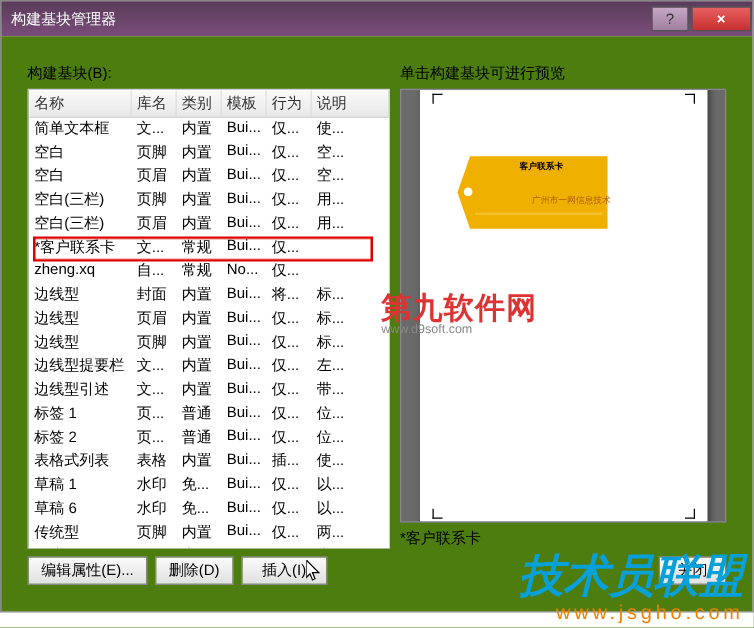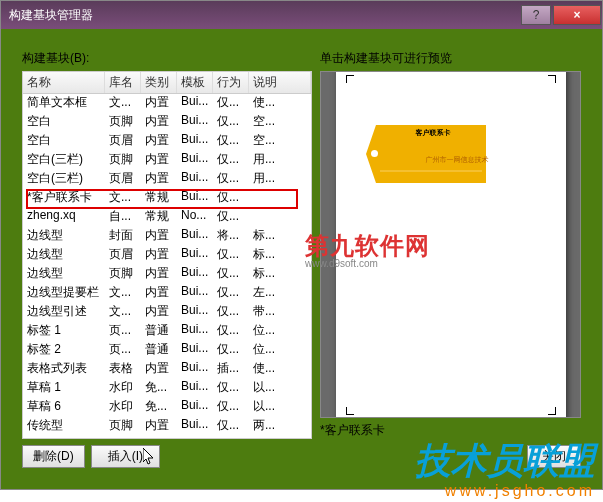--- a/index.html
+++ b/index.html
@@ -259,20 +259,21 @@
               <div class="td td1">封面</div>
               <div class="td td2">内置</div>
               <div class="td td3">Bui...</div>
               <div class="td td4">将...</div>
               <div class="td td5">借...</div>
             </div>
           </div>
         <div class="highlight-box"></div>
       </div>
       <div class="button-row">
+        <button class="btn">编辑属性(E)...</button>
         <button class="btn">删除(D)</button>
         <button class="btn btn-insert">
           <span>插入(I)</span>
           <svg class="cursor-arrow" width="14" height="18" viewBox="0 0 14 18">
               <path d="M0 0 L0 14 L3 11 L5 16 L7 15 L5 10 L10 10 Z" fill="#fff" stroke="#000" stroke-width="1"></path>
             </svg>
         </button>
       </div>
     </div>
 

